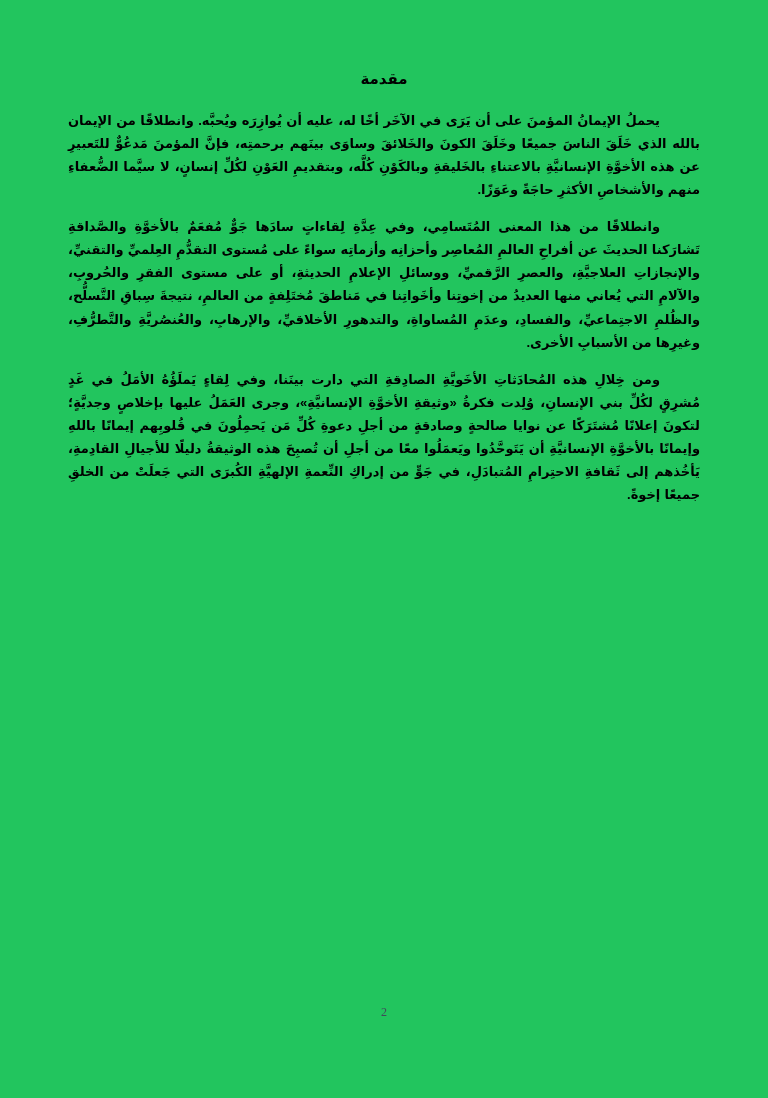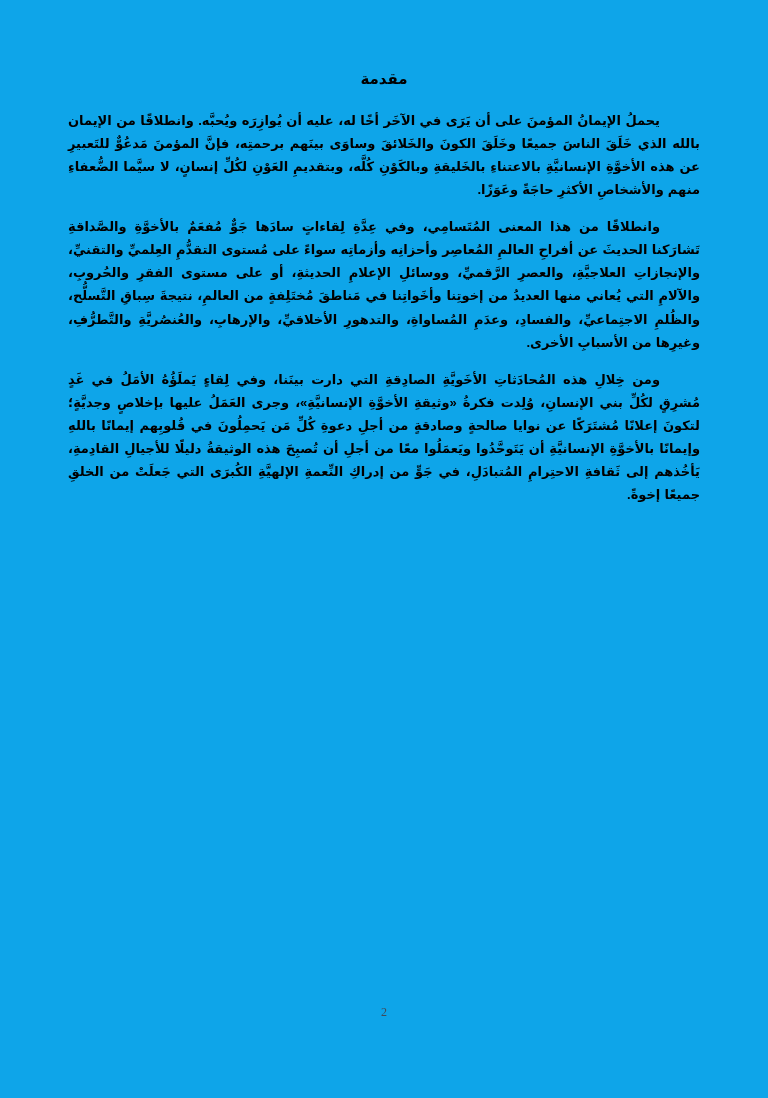--- a/index.html
+++ b/index.html
@@ -11,21 +11,21 @@
 
   body {
     font-family: "Liberation Sans", "DejaVu Sans", sans-serif;
   }
 
   .page {
     position: relative;
     width: 768px;
     height: 1098px;
     margin: 0 auto;
-    background: #0ea5e9;
+    background: #22c55e;
     overflow: hidden;
     box-sizing: border-box;
   }
 
   .page-body {
     position: absolute;
     top: 68px;
     right: 68px;
     left: 68px;
     direction: rtl;

